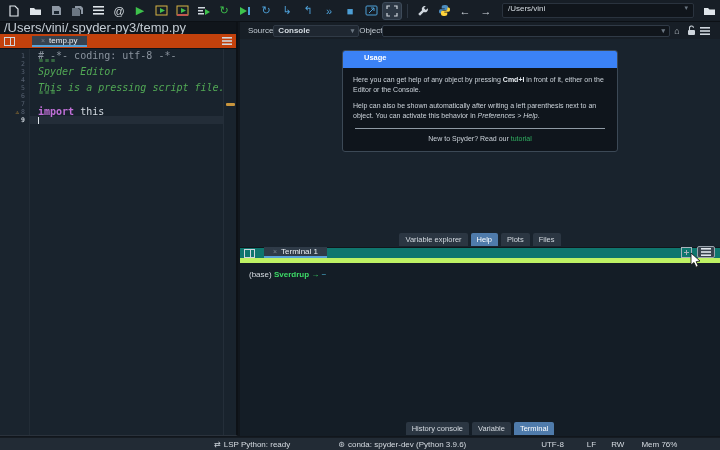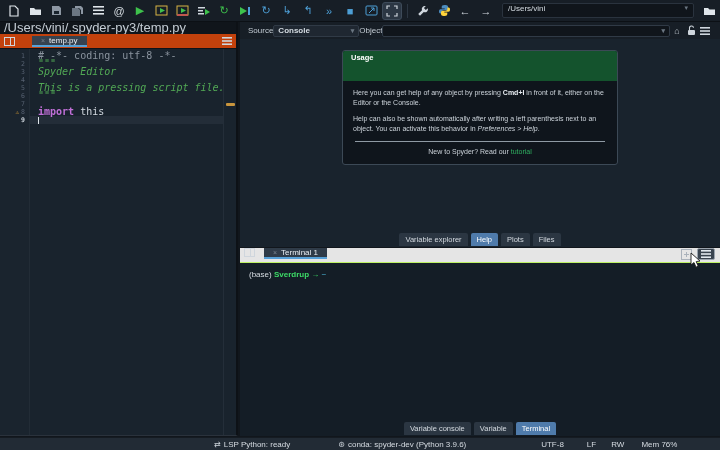--- a/index.html
+++ b/index.html
@@ -38,33 +38,33 @@
   .flag{position:absolute;top:54px;left:2px;width:9px;height:3px;background:#c9953d;border-radius:1px;}
   
   .help-panel{position:absolute;left:240px;top:22px;width:480px;height:225px;background:#19232d;}
   .help-header{height:17px;display:flex;align-items:center;padding:0 8px;font-size:8px;color:#c3cbd3;background:#171e26;}
   .combo{height:12px;background:#1f2731;border:1px solid #303a46;border-radius:2px;display:flex;align-items:center;justify-content:space-between;padding:0 4px;font-size:8px;color:#d4dbe1;font-weight:bold;}
   .combo.src{width:86px;flex:none;}
   .combo.obj{flex:1;background:#10151b;}
   .hicon{width:14px;display:flex;align-items:center;justify-content:center;color:#cfd6dd;font-size:9px;flex:none;}
   .help-body{position:absolute;top:17px;left:0;right:0;bottom:15px;background:#19232d;}
   .usage{position:absolute;left:102px;top:11px;width:276px;border:1px solid #3c4956;border-radius:3px;background:#0f151c;overflow:hidden;}
-  .usage-title{height:30px;line-height:13px;background:#14532d;color:#fff;font-size:7.5px;font-weight:bold;padding:0 8px;}
+  .usage-title{height:17px;line-height:13px;background:#3b82f6;color:#fff;font-size:7.5px;font-weight:bold;padding:0 21px;}
   .usage-bodytext{padding:7px 10px 6px;font-size:7px;line-height:1.45;color:#ccd3da;}
   .usage-bodytext p{margin:0 0 6px;}
   .usage-bodytext b{color:#e8edf2;}
   .usage hr{border:0;border-top:1px solid #8f9aa4;margin:1px 2px 5px;}
   .usage-foot{text-align:center;font-size:7px;margin-bottom:1px !important;}
   .link{color:#2fae60;}
   .panel-tabs{position:absolute;left:0;right:0;bottom:0;height:15px;display:flex;justify-content:center;align-items:flex-end;gap:3px;padding-bottom:1px;}
   .ptab{padding:2px 6px;font-size:7.5px;color:#d4dae0;background:#2b3642;border-radius:2px 2px 0 0;}
   .ptab.active{background:#4f7bab;color:#fff;}
   
   .terminal-panel{position:absolute;left:240px;top:248px;width:480px;height:188px;background:#141d26;}
-  .term-tabbar{height:15px;background:#e5e5e5;display:flex;align-items:flex-start;border-bottom:1px solid #bef264;}
+  .term-tabbar{height:15px;background:#0f766e;display:flex;align-items:flex-end;border-bottom:5px solid #bef264;}
   .etab.term{margin-left:6px;background:#2f3b48;}
   .t-icons{margin-left:auto;display:flex;align-items:center;gap:5px;padding-right:5px;}
   .t-menu{width:18px;height:12px;border:1px solid #9aa3ad;border-radius:2px;background:#39434e;display:flex;align-items:center;justify-content:center;}
   .term-content{padding:7px 9px;font-family:Liberation Sans, sans-serif;font-size:8px;color:#d7dde3;}
   .t-host{color:#3ddc67;font-weight:bold;}
   .t-arrow{color:#3ddc67;}
   .t-path{color:#4fc3e8;}
   
   .status-bar{position:absolute;left:0;right:0;top:437px;height:13px;background:#222b35;display:flex;align-items:center;font-size:8px;color:#d6dce2;border-top:1px solid #151b22;}
   .sb{display:flex;align-items:center;gap:3px;white-space:nowrap;}
@@ -326,21 +326,21 @@
     </div>
     <div class="term-content">
       <span>(base)</span>
       <span> </span>
       <span class="t-host">Sverdrup</span>
       <span class="t-arrow">→</span>
       <span> </span>
       <span class="t-path">~</span>
     </div>
     <div class="panel-tabs">
-      <span class="ptab">Variable console</span>
+      <span class="ptab">History console</span>
       <span class="ptab">Variable</span>
       <span class="ptab active">Terminal</span>
     </div>
   </div>
 
   <div class="status-bar">
     <span class="sb ml-lsp">
         <span class="ic">⇄</span>
         <span>LSP Python: ready</span>
       </span>

